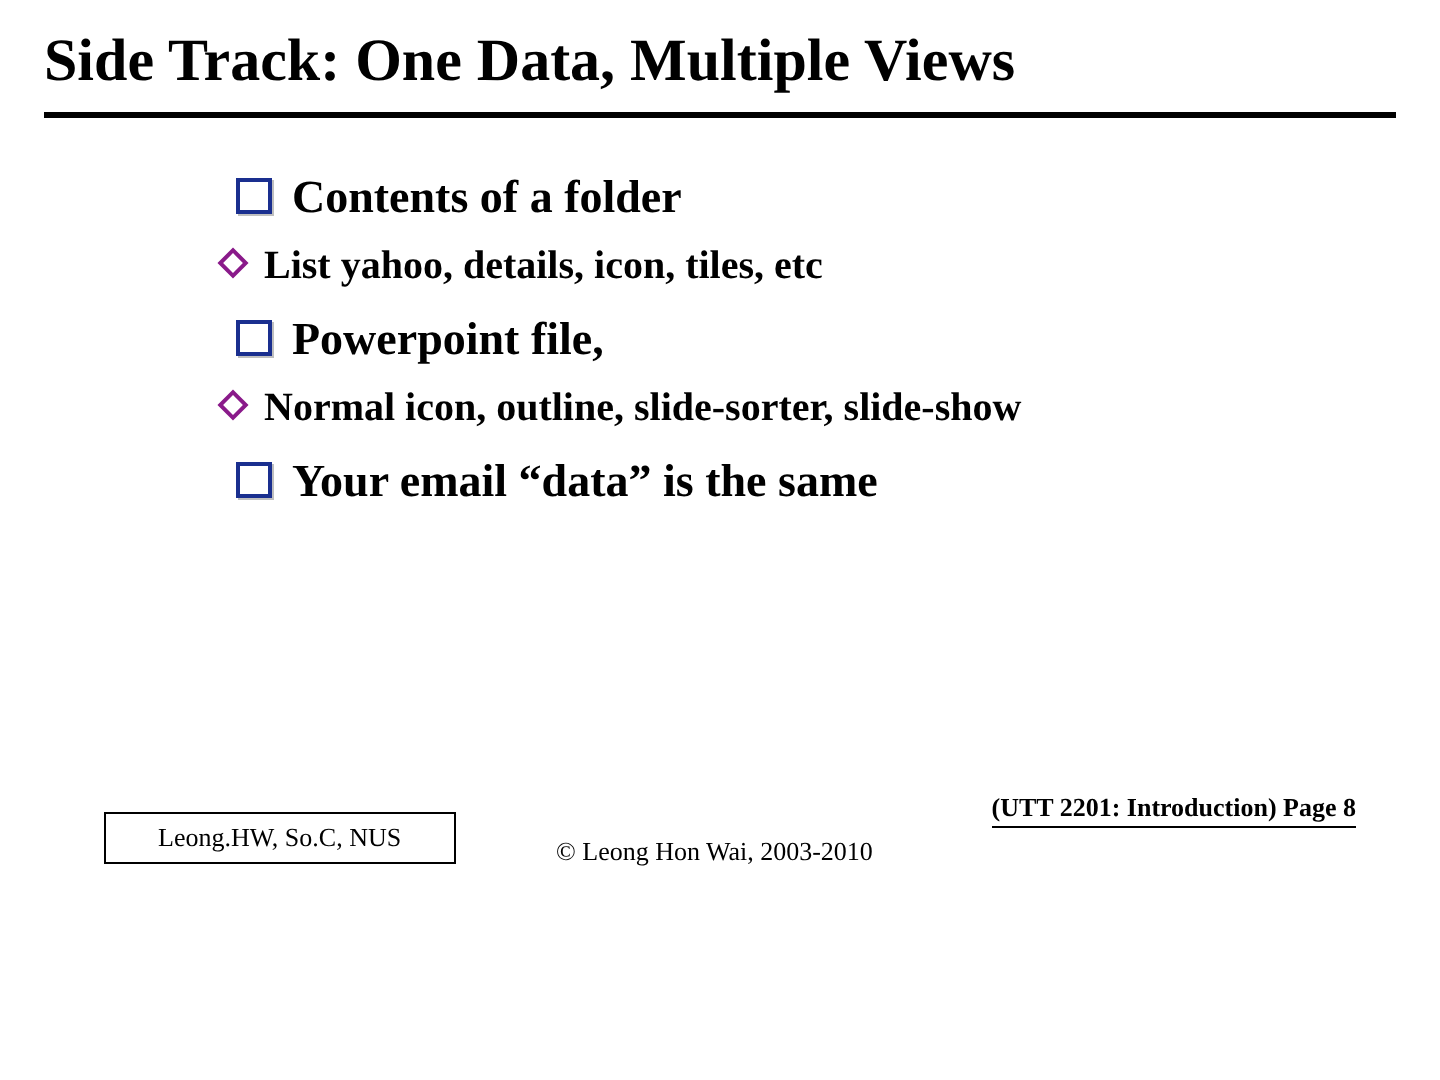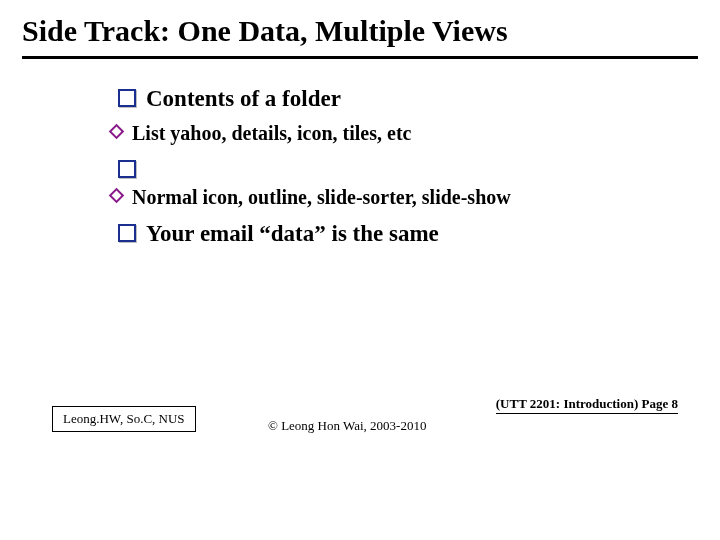--- a/index.html
+++ b/index.html
@@ -83,27 +83,27 @@
     left: 0;
     right: 0;
     bottom: 14px;
     height: 42px;
   }
   .author-box {
     position: absolute;
     left: 52px;
     bottom: 2px;
     border: 1px solid #000;
-    padding: 4px 10px;
+    padding: 4px 26px;
     font-size: 13px;
     background: #fff;
   }
   .copyright {
     position: absolute;
-    left: 268px;
+    left: 278px;
     bottom: 0;
     font-size: 13px;
   }
   .pageref-wrap {
     position: absolute;
     right: 42px;
     bottom: 20px;
     text-align: right;
     font-weight: bold;
   }
@@ -130,20 +130,21 @@
     </div>
     <div class="l2">
       <div class="diamond-wrap">
           <div class="diamond"></div>
         </div>
       <div class="text">List yahoo, details, icon, tiles, etc</div>
     </div>
 
     <div class="l1">
       <div class="bullet"></div>
+      <div class="text">Powerpoint file,</div>
     </div>
     <div class="l2">
       <div class="diamond-wrap">
           <div class="diamond"></div>
         </div>
       <div class="text">Normal icon, outline, slide-sorter, slide-show</div>
     </div>
 
     <div class="l1">
       <div class="bullet"></div>

